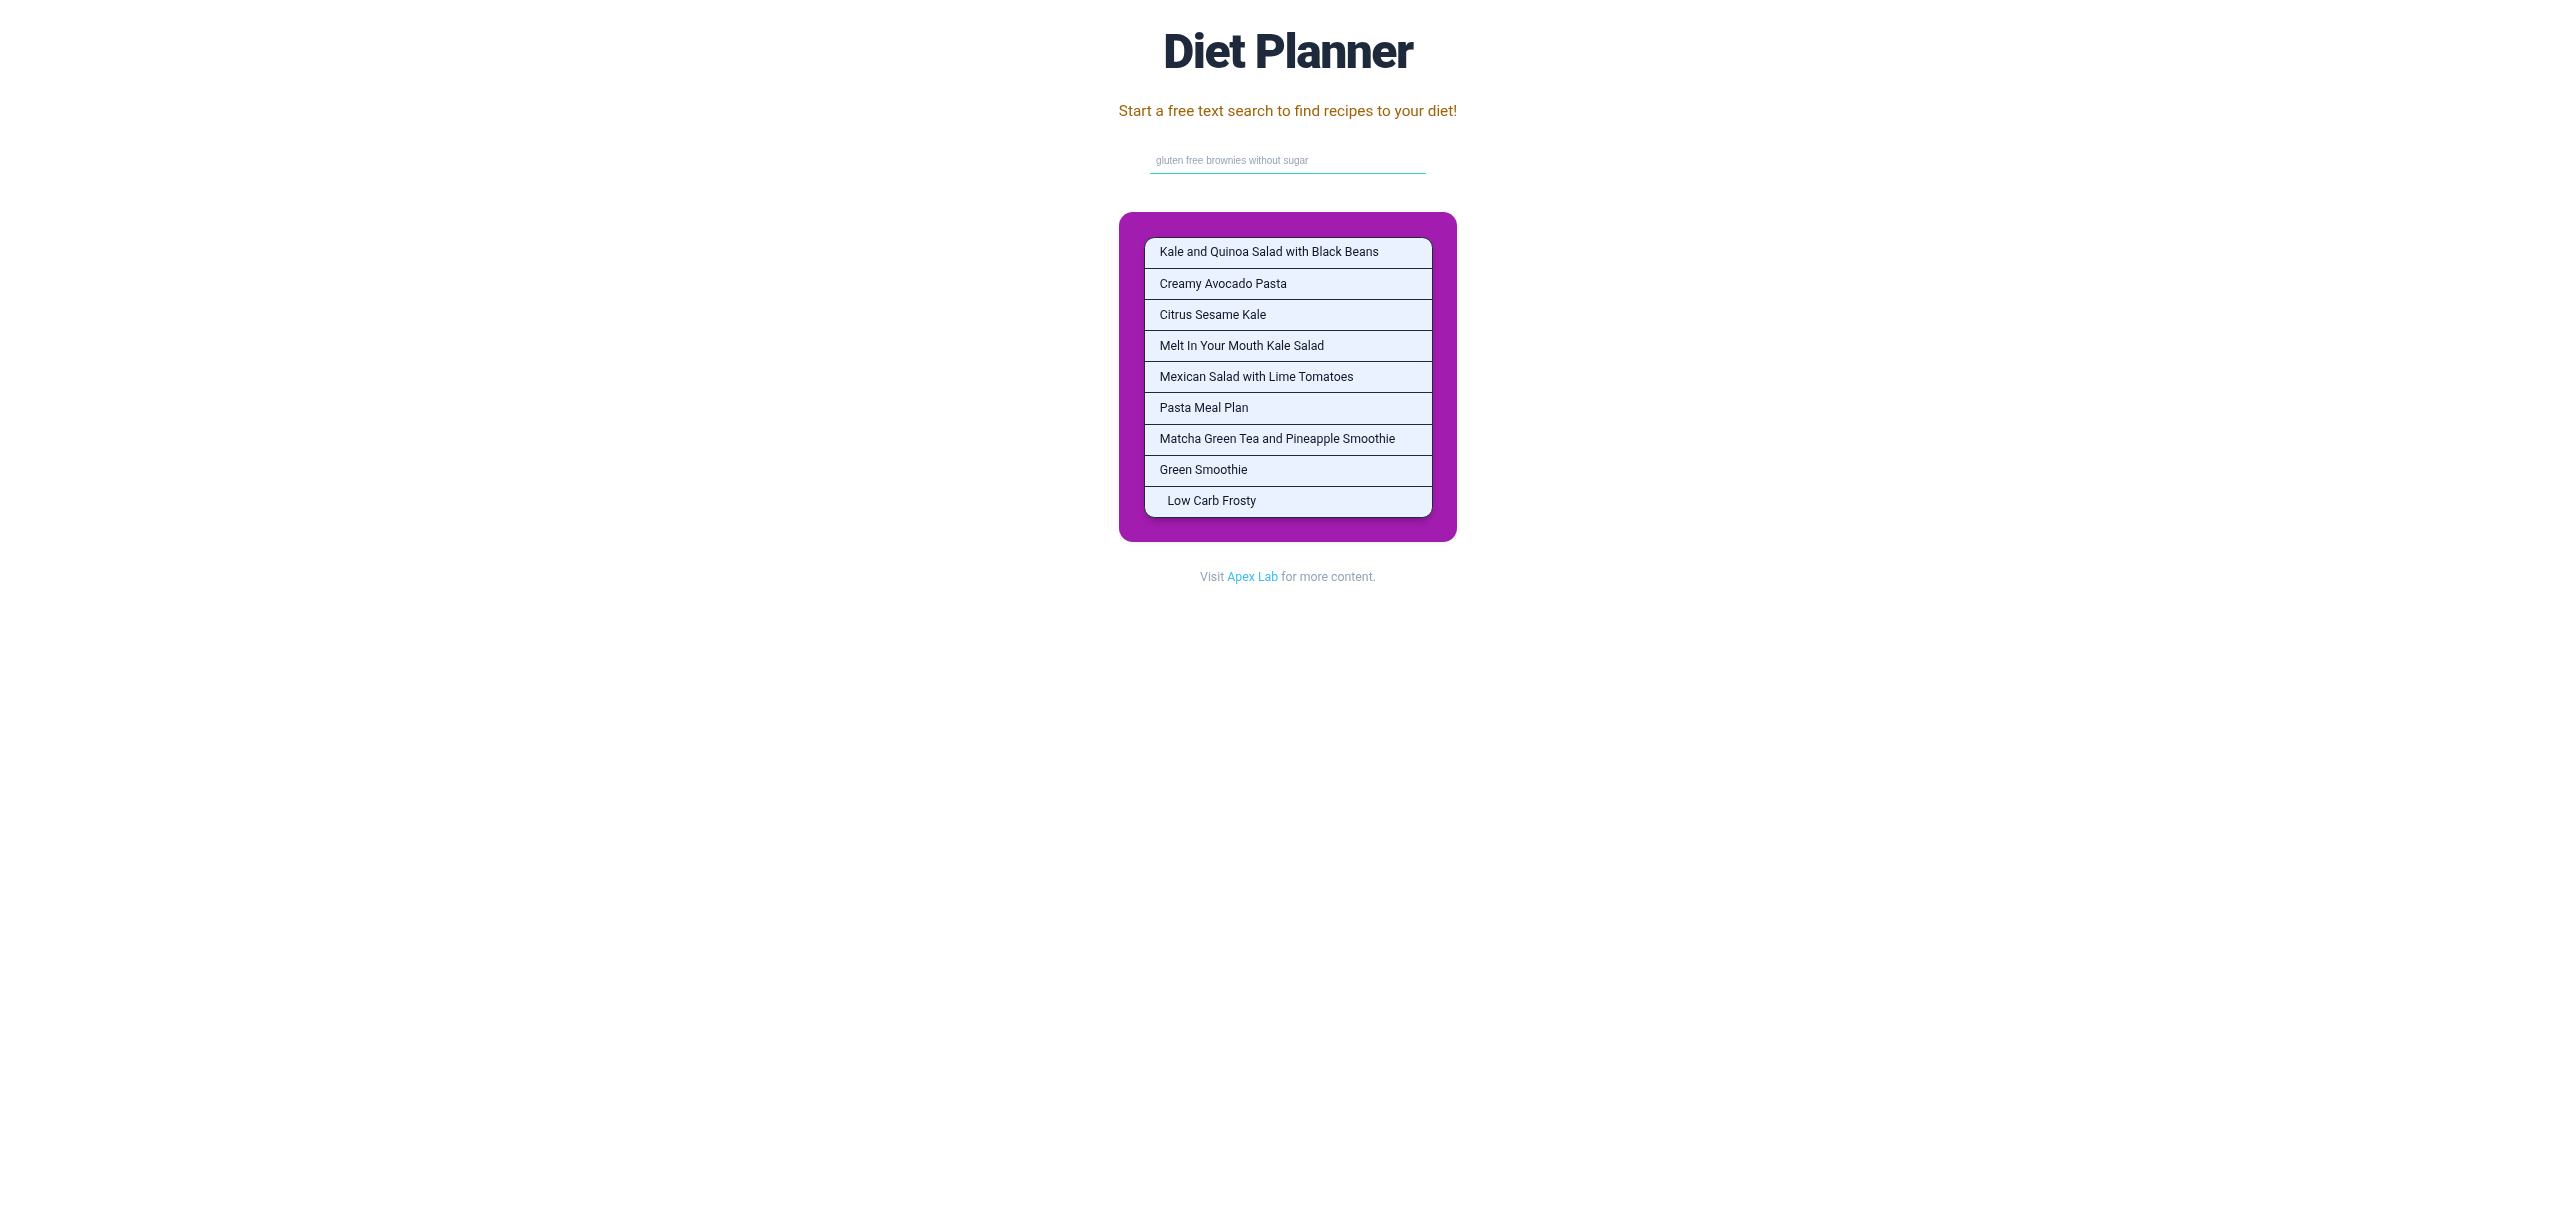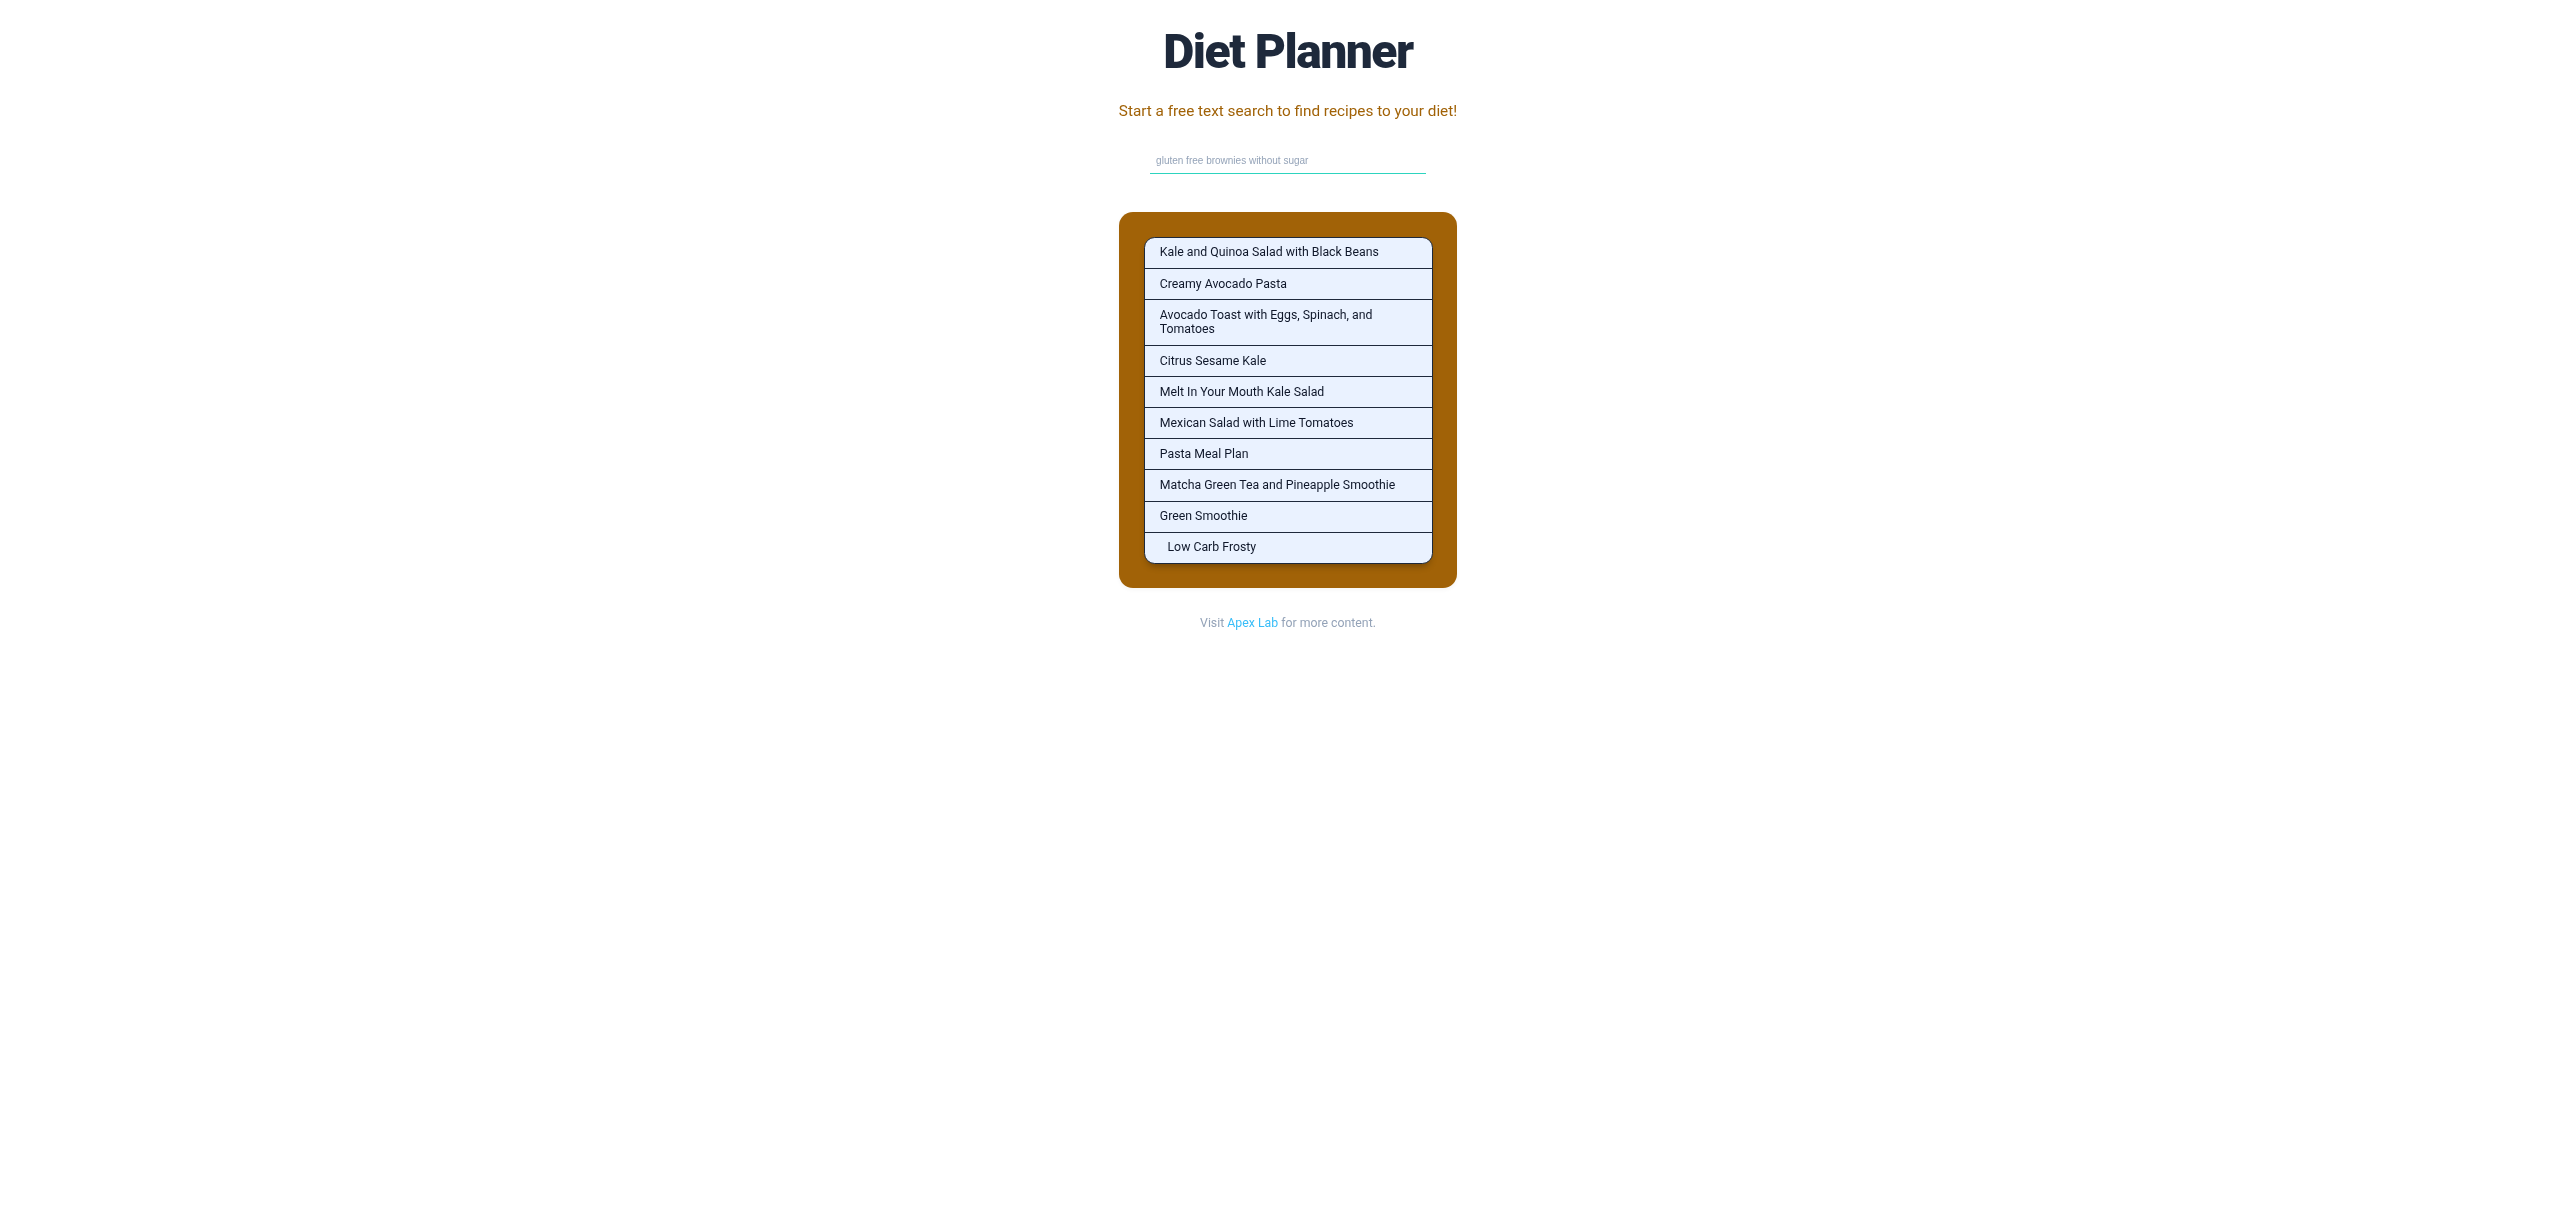--- a/index.html
+++ b/index.html
@@ -53,21 +53,21 @@
       color: #1e293b;
       outline: none;
       margin-bottom: 38px;
     }
 
     .search-input::placeholder {
       color: #94a3b8;
     }
 
     .results-panel {
-      background: #a16207;
+      background: #a21caf;
       border-radius: 14px;
       padding: 24.5px;
       width: 338px;
       box-shadow: 0 1.5px 4.6px rgba(0,0,0,0.04);
     }
 
     .results-list {
       border: 0.8px solid #1e293b;
       border-radius: 10.7px;
       overflow: hidden;
@@ -107,21 +107,20 @@
 <div class="container">
   <h1 class="page-title">Diet Planner</h1>
   <p class="subtitle">Start a free text search to find recipes to your diet!</p>
 
   <input type="text" class="search-input" placeholder="gluten free brownies without sugar" style="">
 
   <div class="results-panel">
     <div class="results-list" id="results-list">
     <div class="result-item">Kale and Quinoa Salad with Black Beans</div>
         <div class="result-item">Creamy Avocado Pasta</div>
-        <div class="result-item">Avocado Toast with Eggs, Spinach, and Tomatoes</div>
         <div class="result-item">Citrus Sesame Kale</div>
         <div class="result-item">Melt In Your Mouth Kale Salad</div>
         <div class="result-item">Mexican Salad with Lime Tomatoes</div>
         <div class="result-item">Pasta Meal Plan</div>
         <div class="result-item">Matcha Green Tea and Pineapple Smoothie</div>
         <div class="result-item">Green Smoothie</div>
         <div class="result-item">Low Carb Frosty</div>
       </div>
   </div>
 

